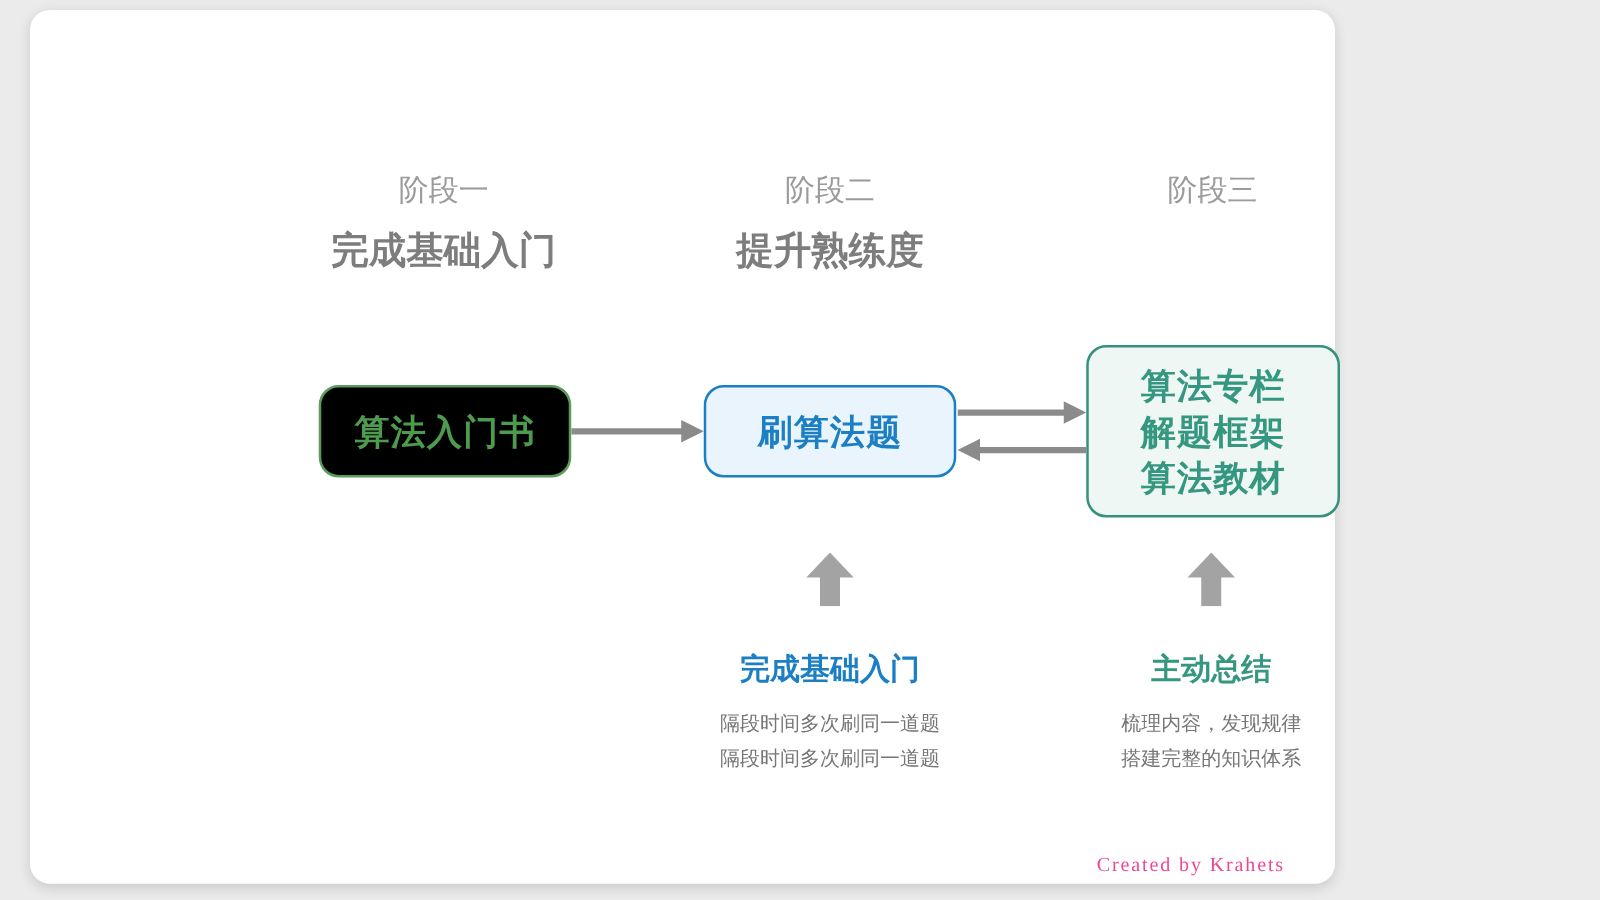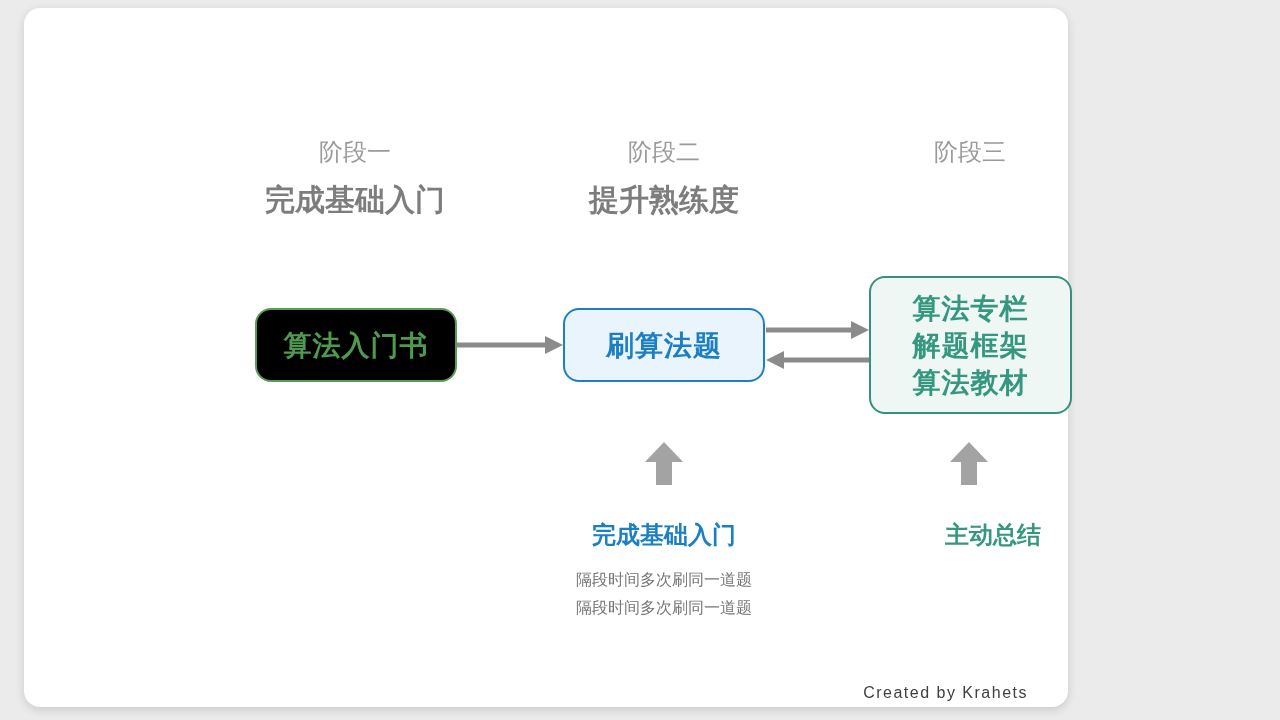--- a/index.html
+++ b/index.html
@@ -63,24 +63,24 @@
   .annot-body {
     font-size: 16px;
     color: #767676;
     line-height: 28px;
     text-align: center;
   }
 
   .footer-credit {
     position: absolute;
     right: 40px; top: 676px;
-    font-family: Liberation Sans, sans-serif;
+    font-family: Liberation Serif, serif;
     font-size: 16px;
     letter-spacing: 1.5px;
-    color: #404040;
+    color: #ec4899;
   }
   svg { display: block; }
 </style>
 </head>
 <body>
 
 <div class="card">
 
   <div class="abs center-x stage-label" style="left:331px; top:128px;">阶段一</div>
   <div class="abs center-x stage-title" style="left:331px; top:172px;">完成基础入门</div>
@@ -138,17 +138,21 @@
       <rect x="11" y="19" width="16" height="24" fill="#a3a3a3"></rect>
     </svg>
   </div>
 
   <div class="abs center-x annot-title annot-title-review" style="left:640px; top:511px;">完成基础入门</div>
   <div class="abs center-x annot-body" style="left:640px; top:558px;">
     <div>隔段时间多次刷同一道题</div>
     <div>隔段时间多次刷同一道题</div>
   </div>
 
-  <div class="abs center-x annot-title annot-title-summary" style="left:945px; top:511px;margin-left:24px;">主动总结</div>
+  <div class="abs center-x annot-title annot-title-summary" style="left:945px; top:511px;">主动总结</div>
+  <div class="abs center-x annot-body" style="left:945px; top:558px;">
+    <div>梳理内容，发现规律</div>
+    <div>搭建完整的知识体系</div>
+  </div>
 
   <div class="footer-credit">Created by Krahets</div>
 
 </div>
 
 </body></html>

